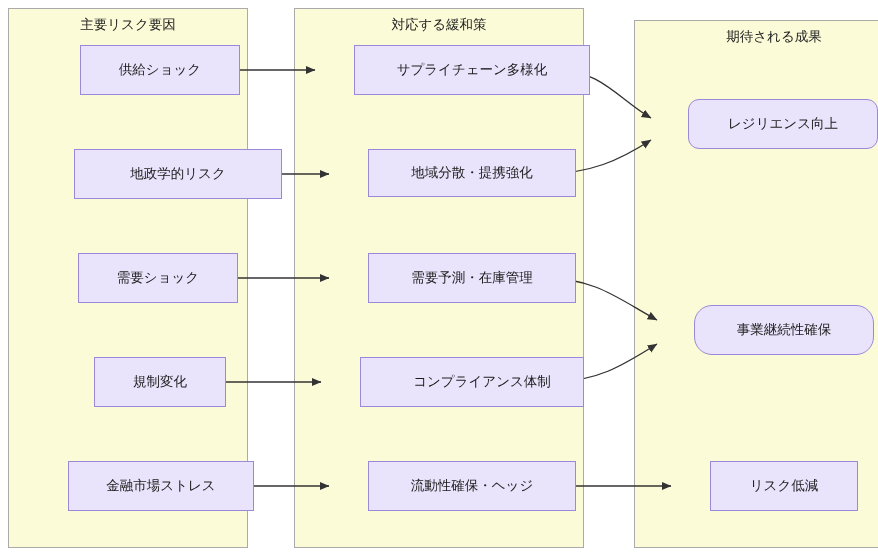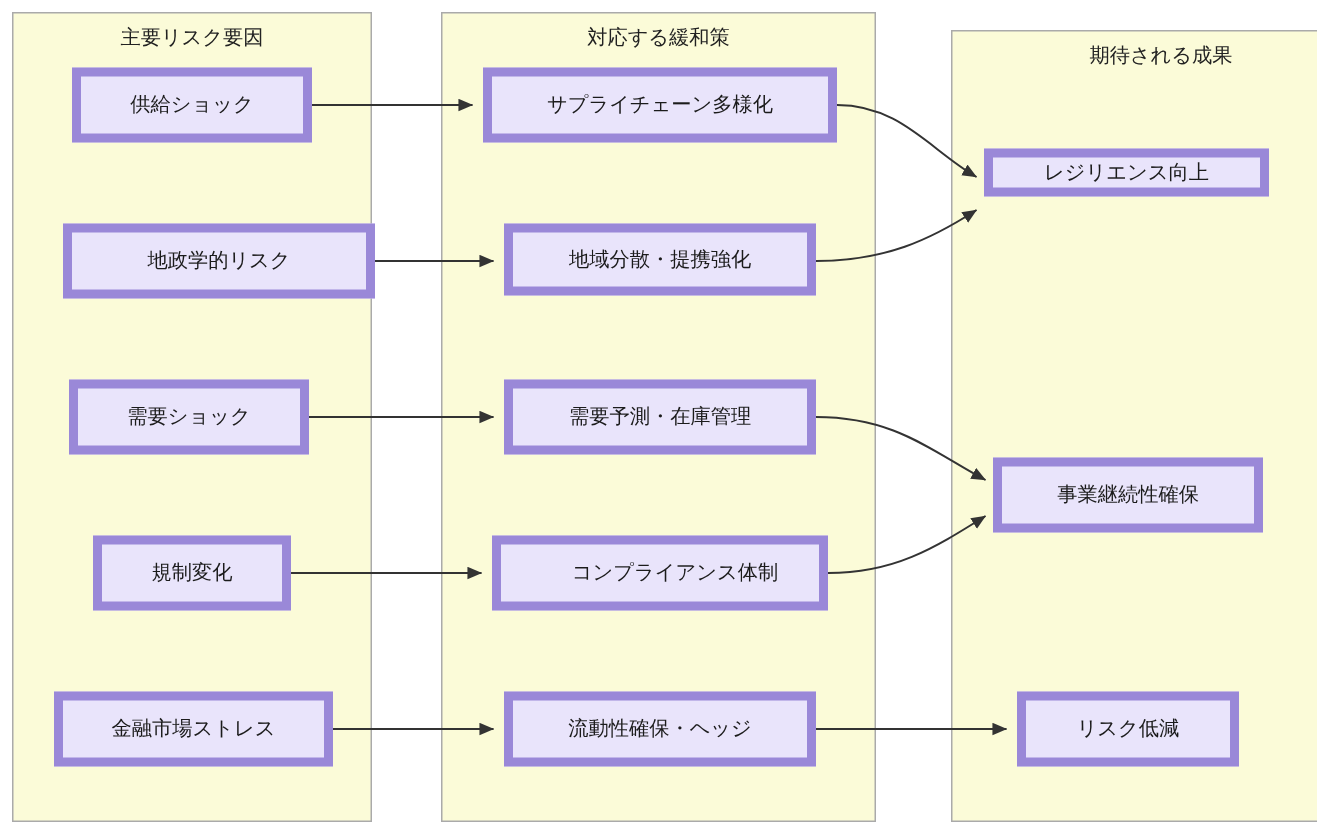--- a/index.html
+++ b/index.html
@@ -29,29 +29,30 @@
     right: 0;
     top: 8px;
     text-align: center;
     font-size: 13.5px;
     color: #222222;
     line-height: 16px;
   }
   .node {
     position: absolute;
     background: #e9e4fb;
-    border: 6px solid #0ea5e9;
+    border: 1px solid #0ea5e9;
     box-sizing: border-box;
     display: flex;
     align-items: center;
     justify-content: center;
     font-size: 13.5px;
     color: #1b1b1b;
     text-align: center;
     line-height: 1.2;
+    margin-left: 32px;
   }
   svg.edges {
     position: absolute;
     left: 0;
     top: 0;
     width: 878px;
     height: 556px;
     pointer-events: none;
   }
 </style>
@@ -113,23 +114,23 @@
   </div>
   <div class="node" id="node-7" style="left: 336px; top: 253px; width: 208px; height: 50px; background: rgb(233, 228, 251); border-color: rgb(154, 136, 216);">
     <span>需要予測・在庫管理</span>
   </div>
   <div class="node" id="node-8" style="left: 328px; top: 357px; width: 224px; height: 50px; background: rgb(233, 228, 251); border-color: rgb(154, 136, 216); padding-left: 20px;">
     <span>コンプライアンス体制</span>
   </div>
   <div class="node" id="node-9" style="left: 336px; top: 461px; width: 208px; height: 50px; background: rgb(233, 228, 251); border-color: rgb(154, 136, 216);">
     <span>流動性確保・ヘッジ</span>
   </div>
-  <div class="node" id="node-10" style="left: 656px; top: 99px; width: 190px; height: 32px; background: rgb(233, 228, 251); border-color: rgb(154, 136, 216);">
+  <div class="node" id="node-10" style="left: 656px; top: 99px; width: 190px; height: 50px; background: rgb(233, 228, 251); border-color: rgb(154, 136, 216); border-radius: 11px;">
     <span>レジリエンス向上</span>
   </div>
-  <div class="node" id="node-11" style="left: 662px; top: 305px; width: 180px; height: 50px; background: rgb(233, 228, 251); border-color: rgb(154, 136, 216);">
+  <div class="node" id="node-11" style="left: 662px; top: 305px; width: 180px; height: 50px; background: rgb(233, 228, 251); border-color: rgb(154, 136, 216); border-radius: 18px;">
     <span>事業継続性確保</span>
   </div>
   <div class="node" id="node-12" style="left: 678px; top: 461px; width: 148px; height: 50px; background: rgb(233, 228, 251); border-color: rgb(154, 136, 216);">
     <span>リスク低減</span>
   </div>
 
 </div>
 
 </body></html>

